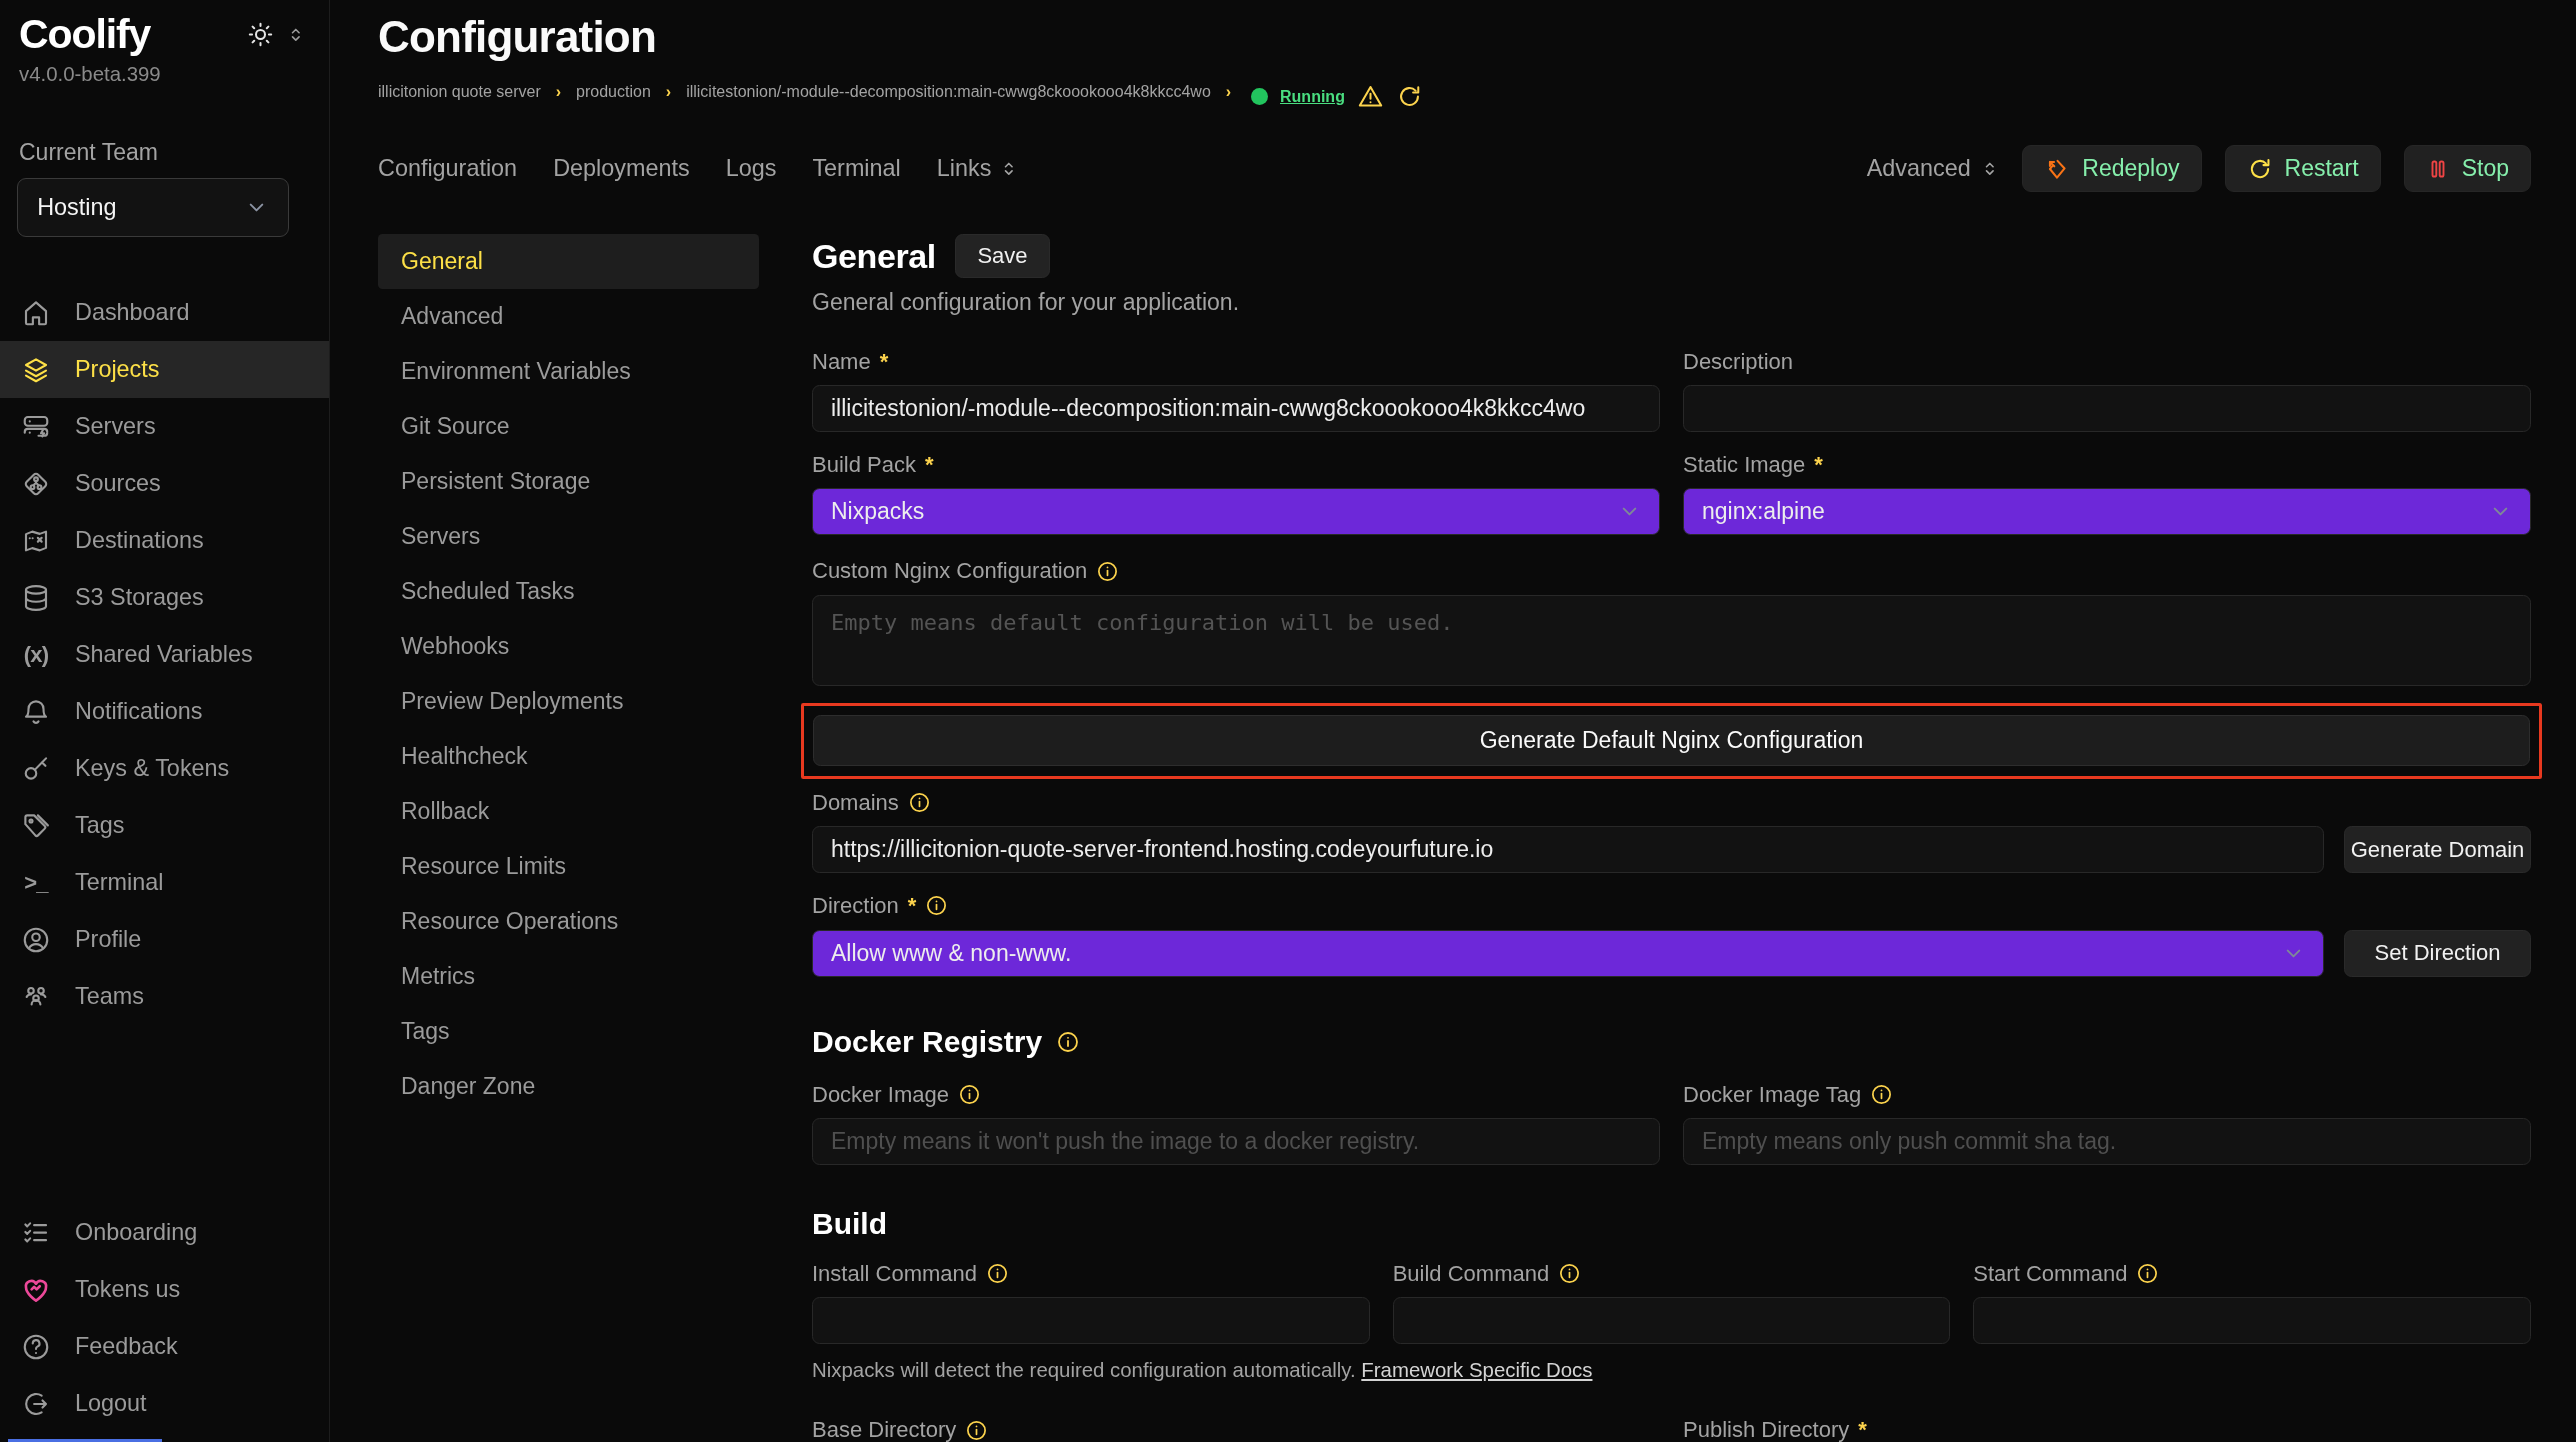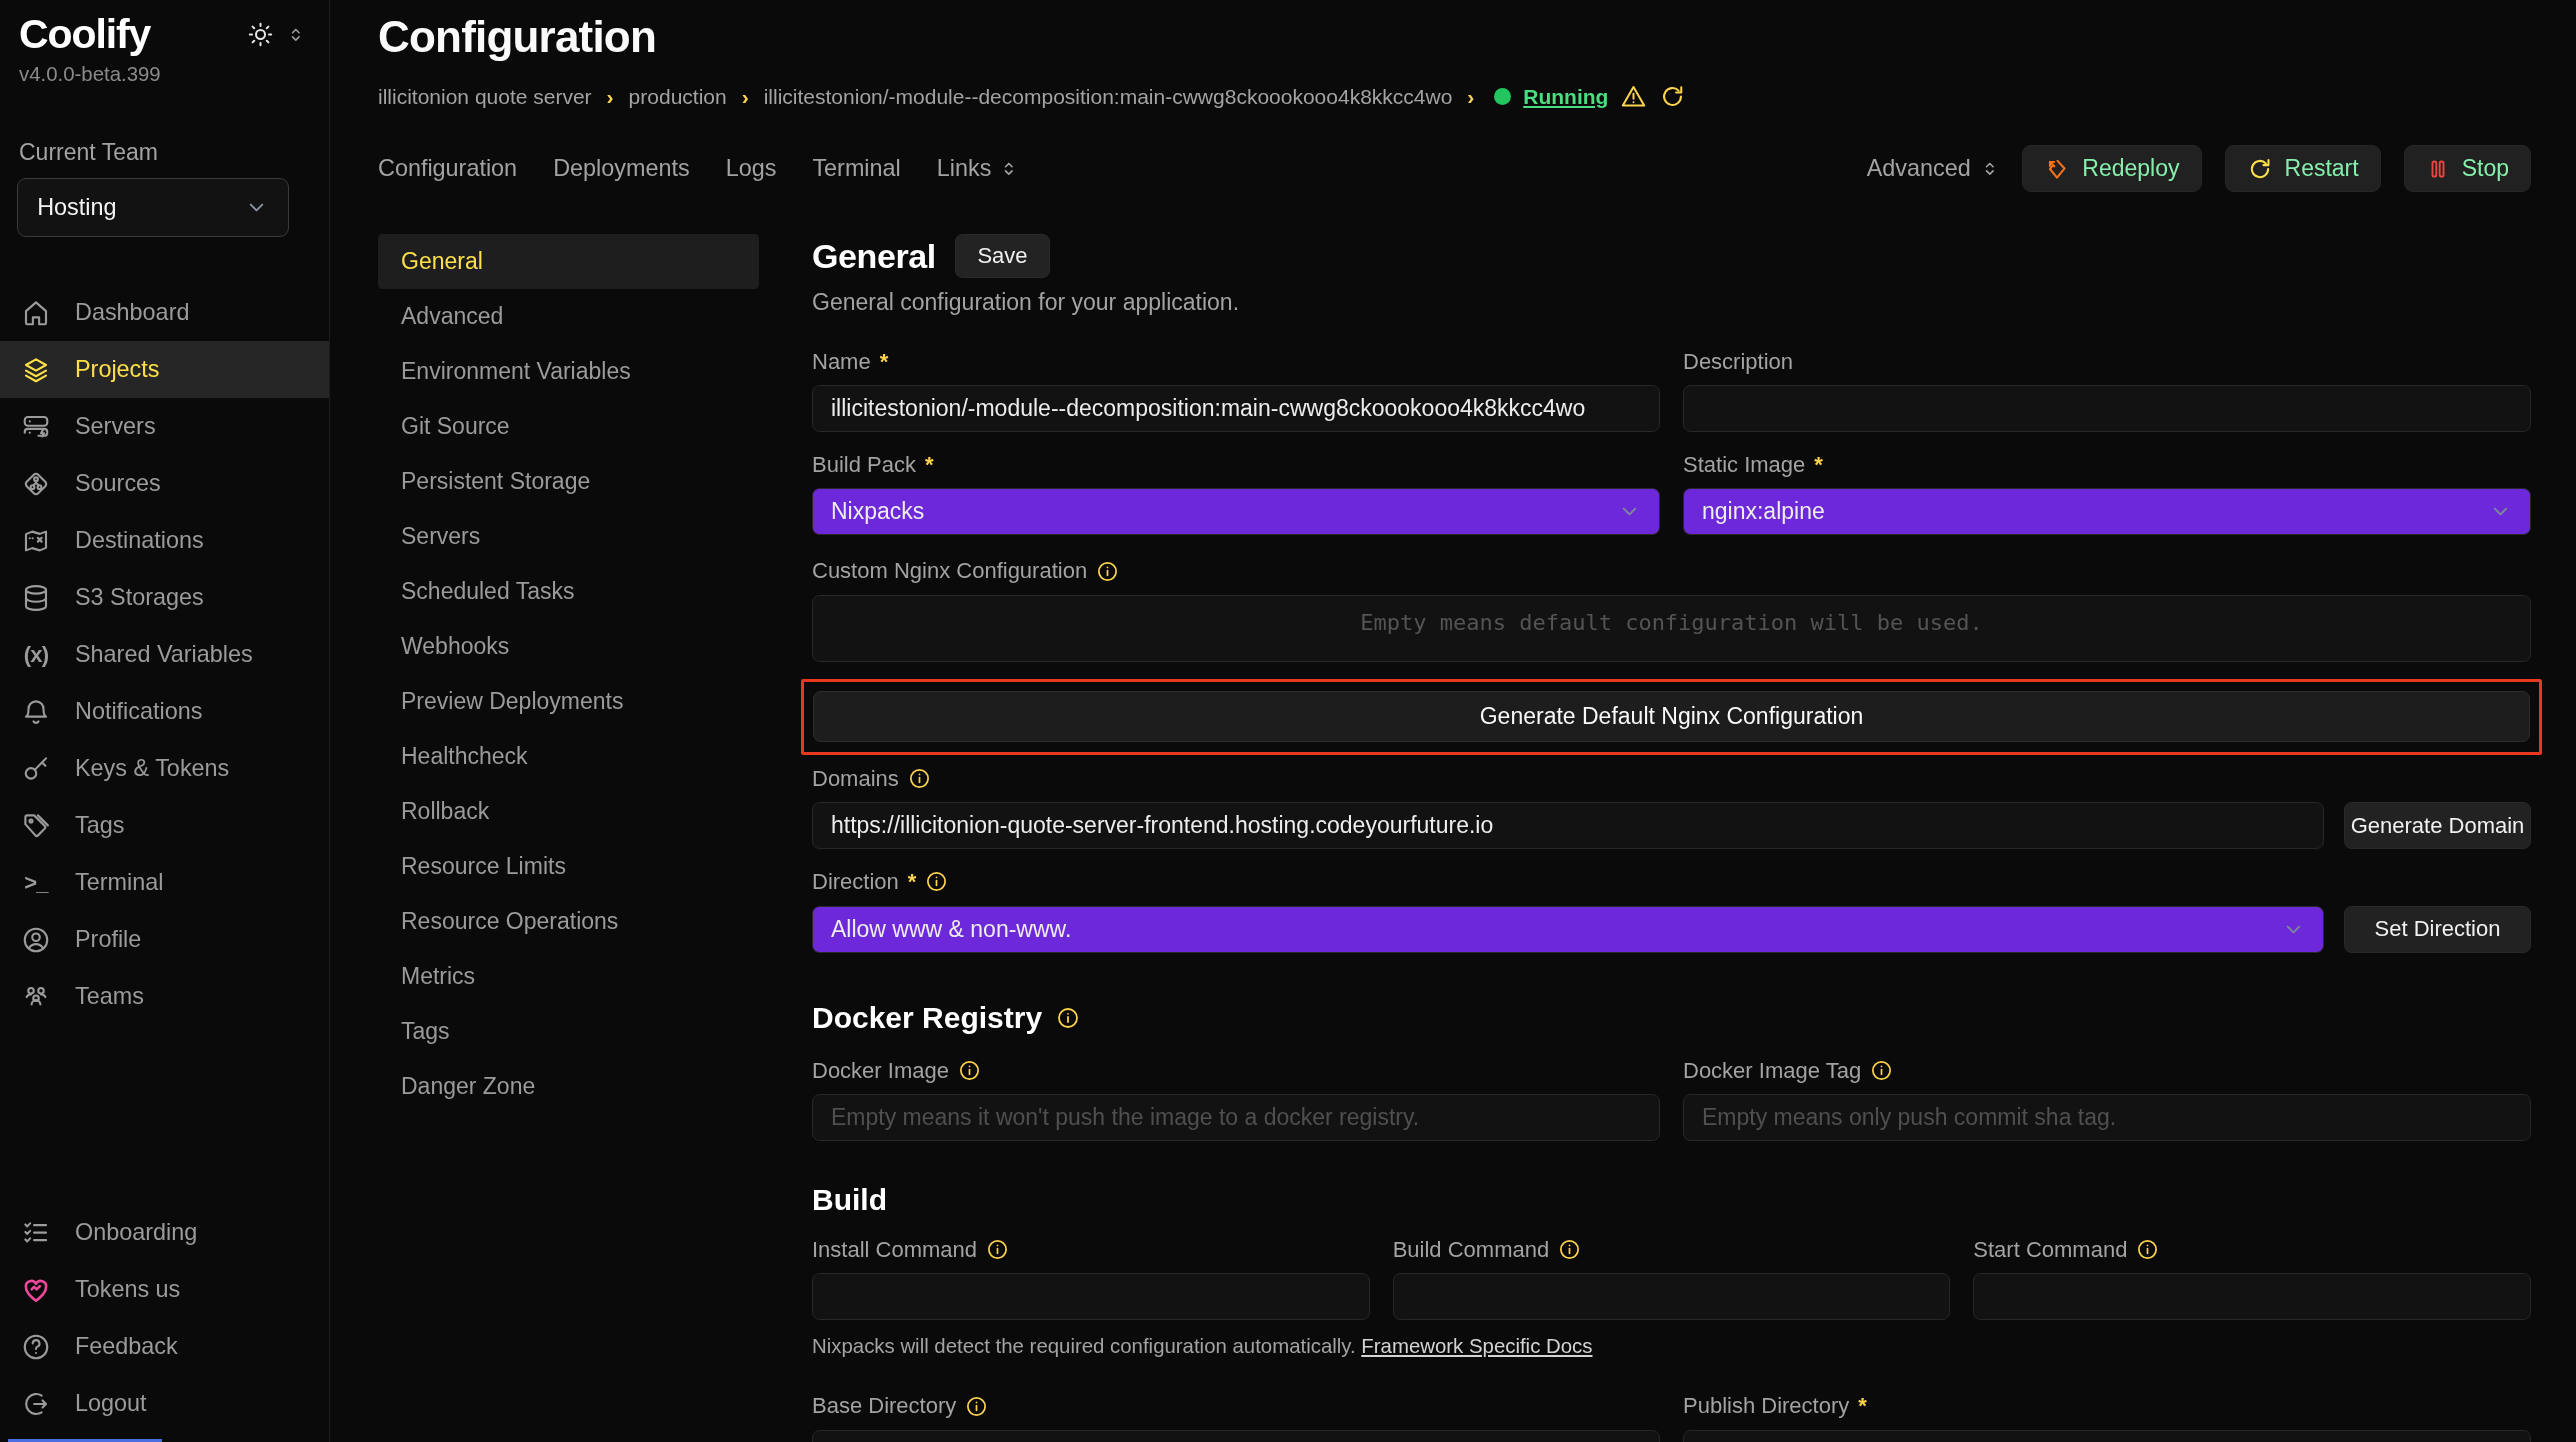--- a/index.html
+++ b/index.html
@@ -28,21 +28,21 @@
               color:#9b9b9b; font-size:23.4px; cursor:pointer; }
   .nav-item .icon { width:30px; height:30px; display:flex; align-items:center; justify-content:center; }
   .nav-item.active { background:#262626; color:#fde047; }
   .icon-txt { font-weight:700; font-size:22px; letter-spacing:-0.8px; }
   .pink { color:#ec4899; }
   .blue-bar { position:absolute; left:7.6px; bottom:0; width:154px; height:3.8px; background:#4a6fe3; }
 
   
   .main { flex:1; min-width:0; display:flex; flex-direction:column; padding:0 45px 0 48px; }
   .page-title { margin-top:12px; font-size:44px; font-weight:700; color:#fafafa; letter-spacing:-0.8px; }
-  .breadcrumb { display:flex; align-items:center; gap:15px; margin-top:21px; font-size:21px; color:#a3a3a3; }
+  .breadcrumb { display:flex; gap:15px; margin-top:21px; font-size:16px; color:#a3a3a3; }
   .crumb { cursor:pointer; }
   .crumb-sep { color:#fcd34d; font-weight:700; }
   .status { display:flex; align-items:center; gap:12px; margin-left:4.5px; }
   .dot { width:17.4px; height:17.4px; border-radius:50%; background:#22c55e; }
   .running { color:#4ade80; font-weight:700; text-decoration:underline; cursor:pointer; }
   .yellow-ic { color:#fcd34d; }
 
   .tabs-row { display:flex; align-items:center; margin-top:35px; }
   .tabs { display:flex; align-items:center; gap:36px; font-size:23.4px; color:#a3a3a3; }
   .tab { cursor:pointer; display:flex; align-items:center; gap:7.6px; }
@@ -66,23 +66,23 @@
 
   .grid2 { display:grid; grid-template-columns:1fr 1fr; column-gap:23px; }
   .grid3 { display:grid; grid-template-columns:1fr 1fr 1fr; column-gap:23px; }
   .field { display:flex; flex-direction:column; }
   .label { display:flex; align-items:center; gap:9px; font-size:22px; color:#a3a3a3; margin-bottom:10.6px; }
   .req { color:#fcd34d; font-weight:700; }
   .info { width:23px; height:23px; color:#fcd34d; }
   .input { height:47px; background:#121212; border:0.8px solid #282828; border-radius:7.6px; padding:0 18px;
            font-size:23px; color:#ededed; width:100%; font-family:"Liberation Sans", sans-serif; outline:none; }
   .input::placeholder { color:#4f4f4f; }
-  .textarea { height:67px; background:#121212; border:0.8px solid #282828; border-radius:7.6px; padding:13.6px 18px;
+  .textarea { height:91px; background:#121212; border:0.8px solid #282828; border-radius:7.6px; padding:13.6px 18px;
               font-size:22px; color:#ededed; width:100%; resize:none; outline:none;
-              font-family:"DejaVu Sans Mono", monospace;text-align:center; }
+              font-family:"DejaVu Sans Mono", monospace; }
   .textarea::placeholder { color:#545454; }
   .select { height:47px; background:#6d28d9; border:0.8px solid #282828; border-radius:7.6px; padding:0 18px;
             font-size:23px; color:#ededed; display:flex; align-items:center; cursor:pointer; }
   .select .chev { margin-left:auto; color:#7f8898; }
 
   .red-box { margin:16.6px -10.6px 0 -10.6px; border:3.8px solid #e8391f; border-radius:2.3px; padding:9.8px 9px; }
   .generate-btn { height:51px; background:#1d1d1d; border:0.8px solid #2d2d2d; border-radius:7.6px;
                   display:flex; align-items:center; justify-content:center; font-size:23px; color:#fafafa; cursor:pointer; }
 
   .row-with-btn { display:flex; gap:19.6px;justify-content:center; }

